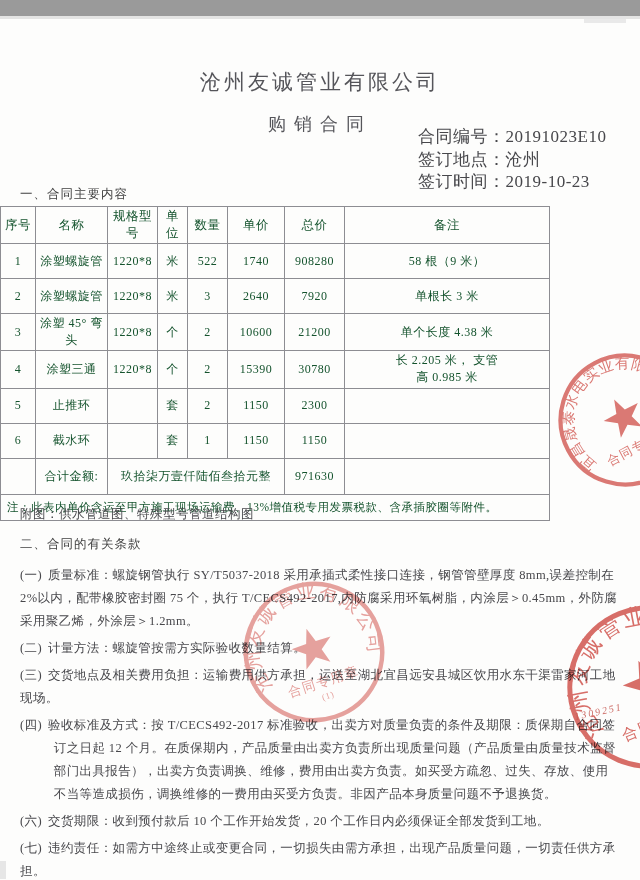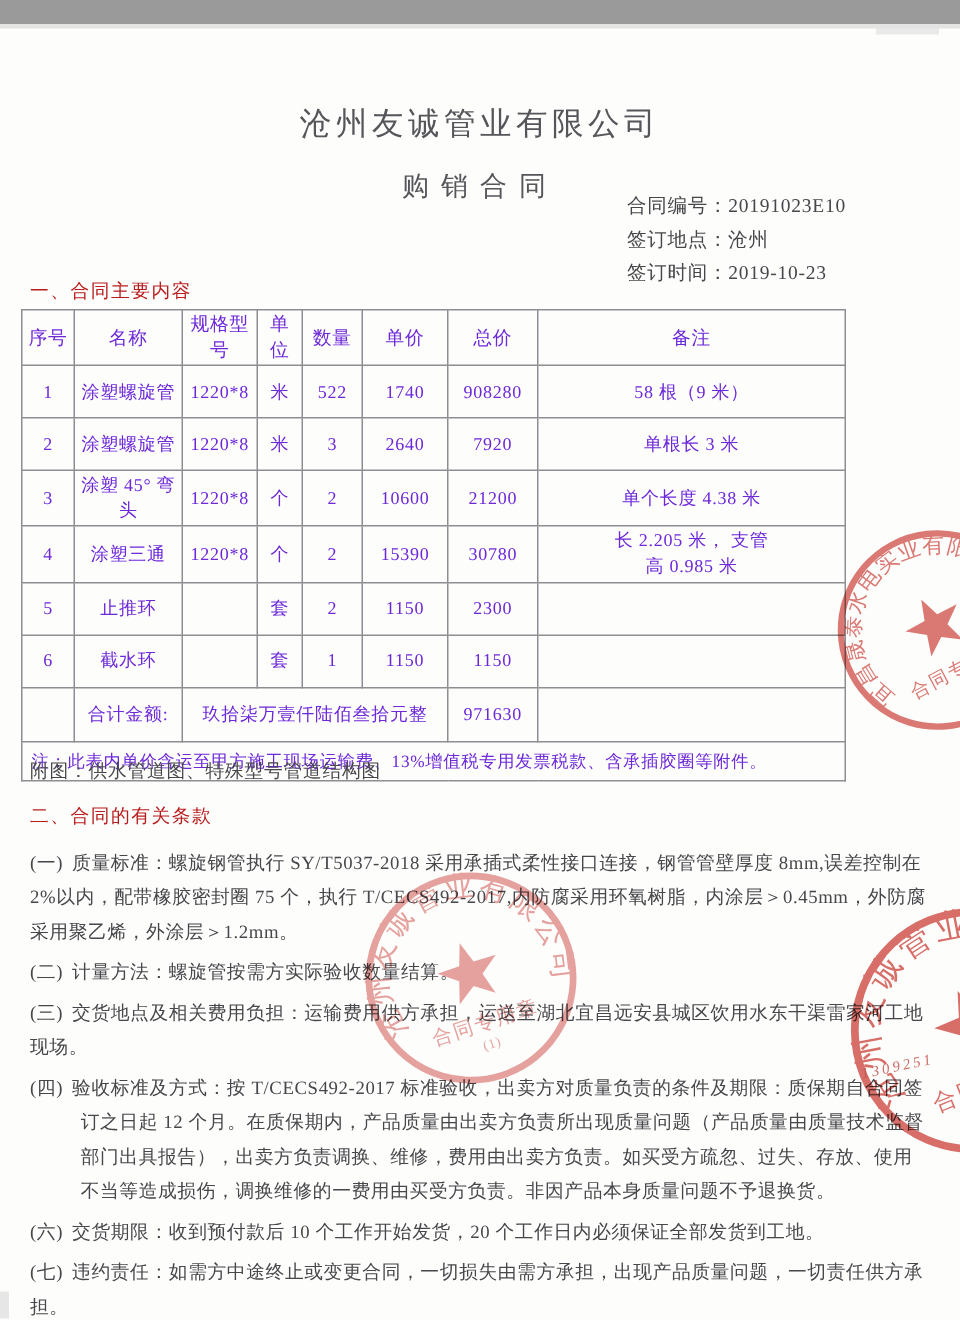--- a/index.html
+++ b/index.html
@@ -13,31 +13,31 @@
   .edge-top{position:absolute;left:0;top:0;width:640px;height:3px;background:#d9d9d9;opacity:.7;}
   .edge-top-right{position:absolute;left:584px;top:0;width:42px;height:7px;background:#e4e4e4;opacity:.8;}
   .edge-bottom-left{position:absolute;left:0;top:845px;width:6px;height:18px;background:#e0e0e0;opacity:.8;}
 
   .company-title{position:absolute;left:0;top:52px;width:100%;text-align:center;
     font-size:21px;letter-spacing:3px;color:#55555a;}
   .doc-title{position:absolute;left:0;top:96px;width:100%;text-align:center;
     font-size:18px;letter-spacing:8px;color:#55555a;}
 
   .meta-left{position:absolute;left:20px;top:116px;font-size:12.5px;line-height:33px;}
-  .meta-right{position:absolute;left:418px;top:110px;font-size:13px;line-height:22.5px;}
+  .meta-right{position:absolute;left:418px;top:110px;font-size:17px;line-height:22.5px;}
   .meta-line span{letter-spacing:.5px;}
 
-  .sec-heading{position:absolute;left:20px;font-size:12.5px;letter-spacing:1px;color:#b91c1c;}
+  .sec-heading{position:absolute;left:20px;font-size:12.5px;letter-spacing:1px;color:#404040;}
   #sec1-heading{top:170px;}
   #sec2-heading{top:520px;}
   .attachment-line{position:absolute;left:20px;top:490px;font-size:12.5px;letter-spacing:.5px;}
 
   table.contract{
-    position:absolute;left:14px;top:190px;width:549px;border-collapse:collapse;table-layout:fixed;
-    font-size:12px;color:#6d28d9;padding-left:31px;
+    position:absolute;left:0;top:190px;width:549px;border-collapse:collapse;table-layout:fixed;
+    font-size:12px;color:#14532d;padding-left:31px;
   }
   table.contract td,table.contract th{
     border:1px solid #8d8d92;text-align:center;vertical-align:middle;
     font-weight:normal;padding:1px 2px;letter-spacing:.5px;
   }
   table.contract tr.hdr td{height:26px;font-size:12.5px;}
   table.contract tr.datarow td{height:32px;}
   table.contract tr.totalrow td{height:33px;}
   table.contract tr.noterow td{height:21px;text-align:left;padding:2px 6px;font-size:11.5px;}
   .remark-narrow{display:inline-block;max-width:112px;line-height:1.45;}

